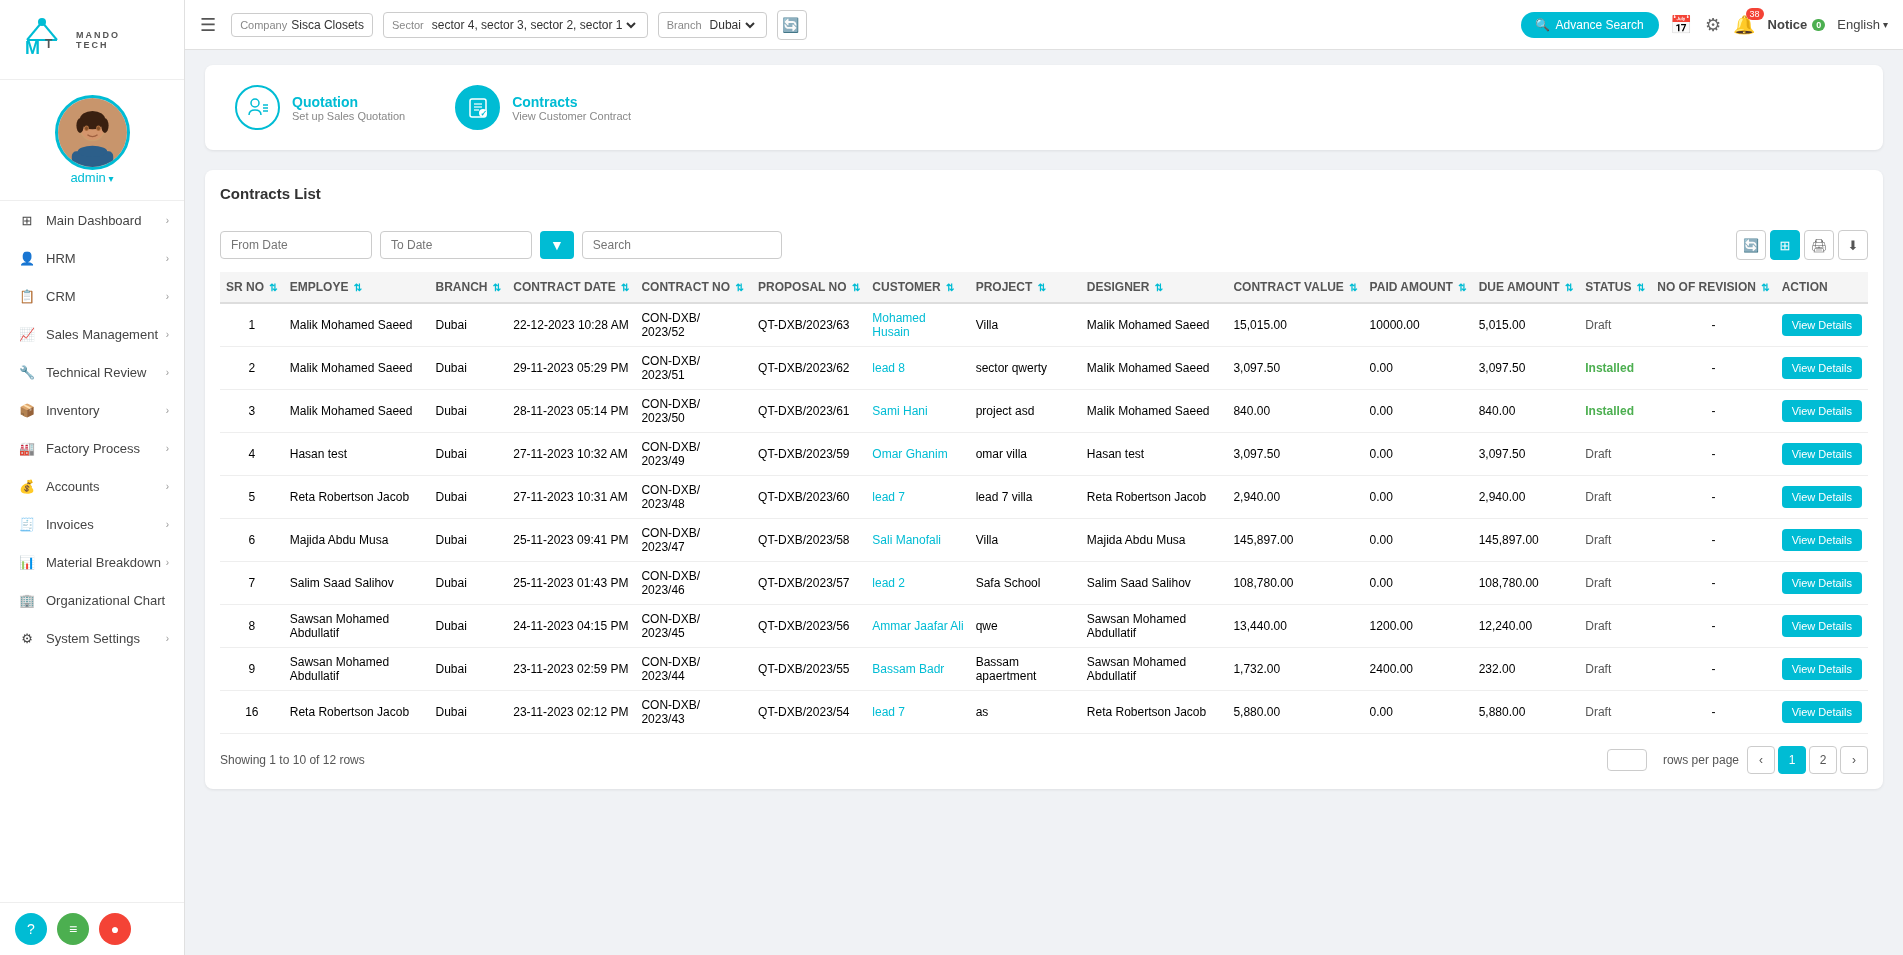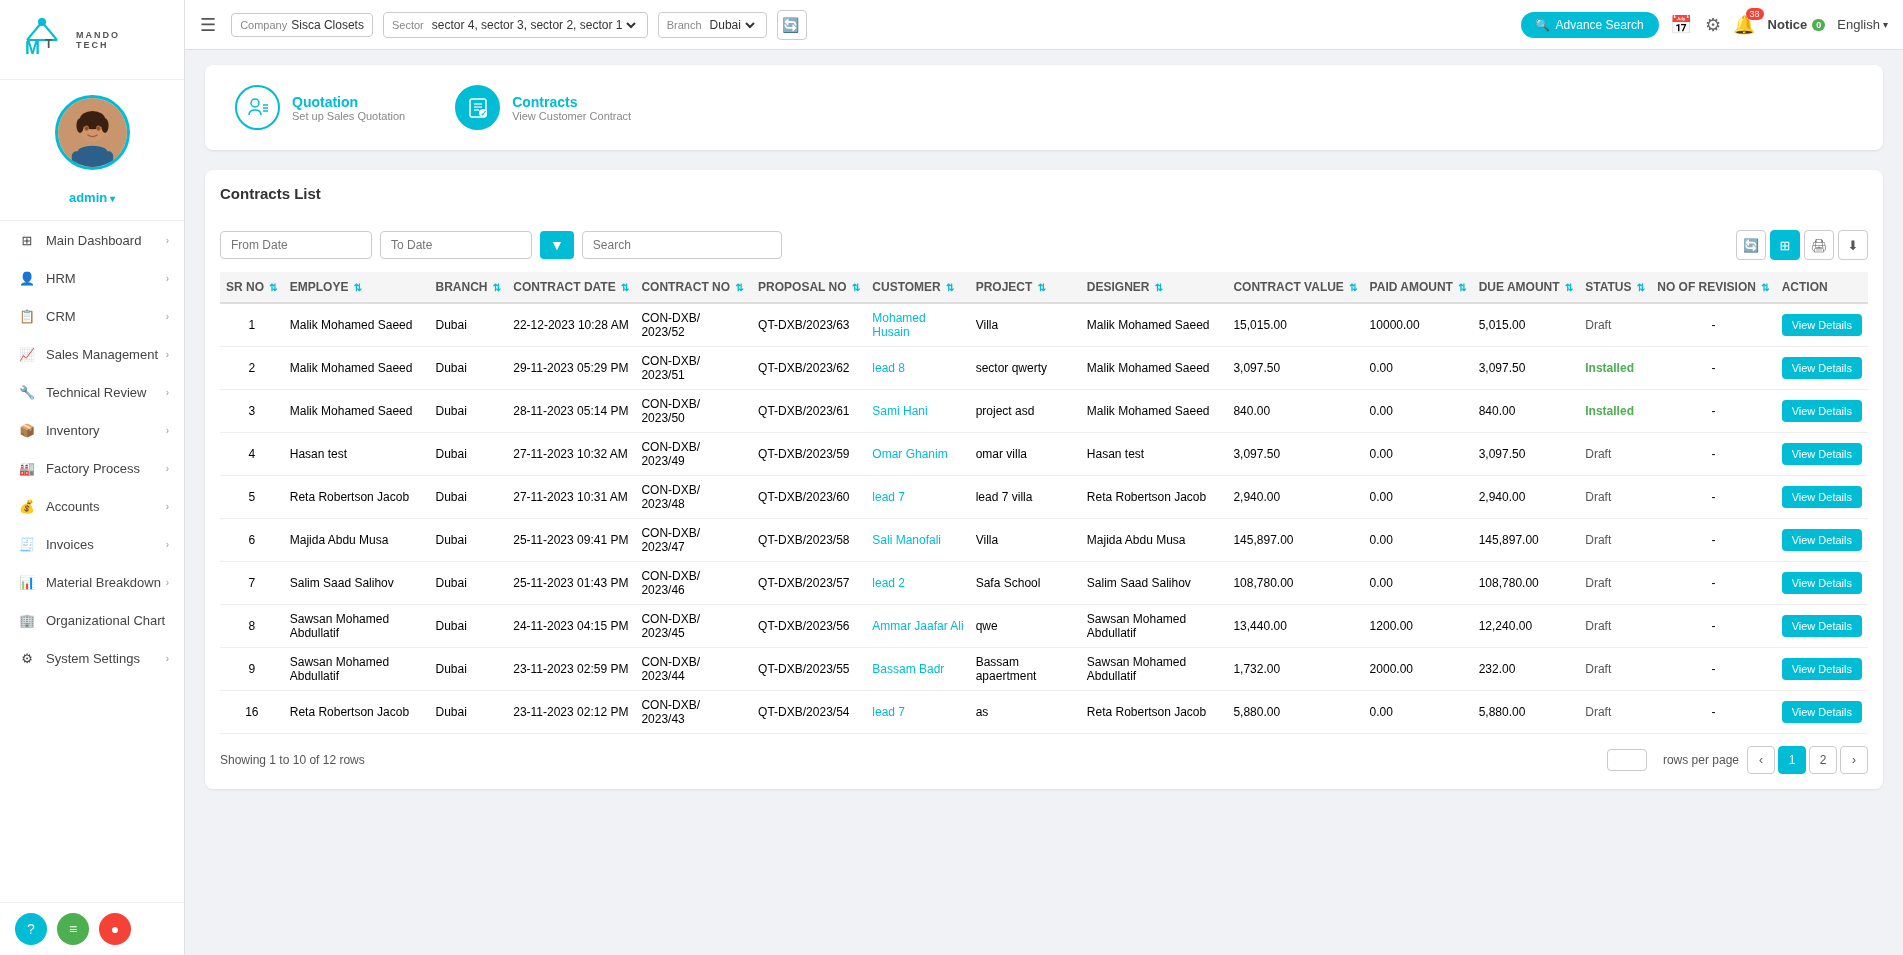--- a/index.html
+++ b/index.html
@@ -26,21 +26,21 @@
       display: flex; flex-direction: column; align-items: center;
       padding: 15px 10px;
       border-bottom: 1px solid #eee;
     }
     .user-avatar {
       width: 75px; height: 75px; border-radius: 50%; overflow: hidden;
       border: 3px solid #00bcd4;
       background: #ccc;
       display: flex; align-items: center; justify-content: center;
     }
-    .user-name { margin-top: 20px; color: #00bcd4; font-size: 13px; font-weight: bold; cursor: pointer; }
+    .user-name { margin-top: 0; color: #00bcd4; font-size: 13px; font-weight: normal; cursor: pointer; }
     .user-name::after { content: ' ▾'; font-size: 10px; }
 
     .nav-item {
       display: flex; align-items: center; justify-content: space-between;
       padding: 10px 15px;
       cursor: pointer;
       color: #444;
       font-size: 13px;
       border-left: 3px solid transparent;
       transition: background 0.2s;
@@ -615,21 +615,21 @@
       <td style="text-align:center">9</td>
       <td>Sawsan Mohamed Abdullatif</td>
       <td>Dubai</td>
       <td>23-11-2023 02:59 PM</td>
       <td>CON-DXB/ 2023/44</td>
       <td>QT-DXB/2023/55</td>
       <td><span class="link-text">Bassam Badr</span></td>
       <td>Bassam apaertment</td>
       <td>Sawsan Mohamed Abdullatif</td>
       <td>1,732.00</td>
-      <td>2000.00</td>
+      <td>2400.00</td>
       <td>232.00</td>
       <td><span class="status-draft">Draft</span></td>
       <td style="text-align:center">-</td>
       <td><button class="view-btn">View Details</button></td>
     </tr>
               <tr>
       <td style="text-align:center">16</td>
       <td>Reta Robertson Jacob</td>
       <td>Dubai</td>
       <td>23-11-2023 02:12 PM</td>

